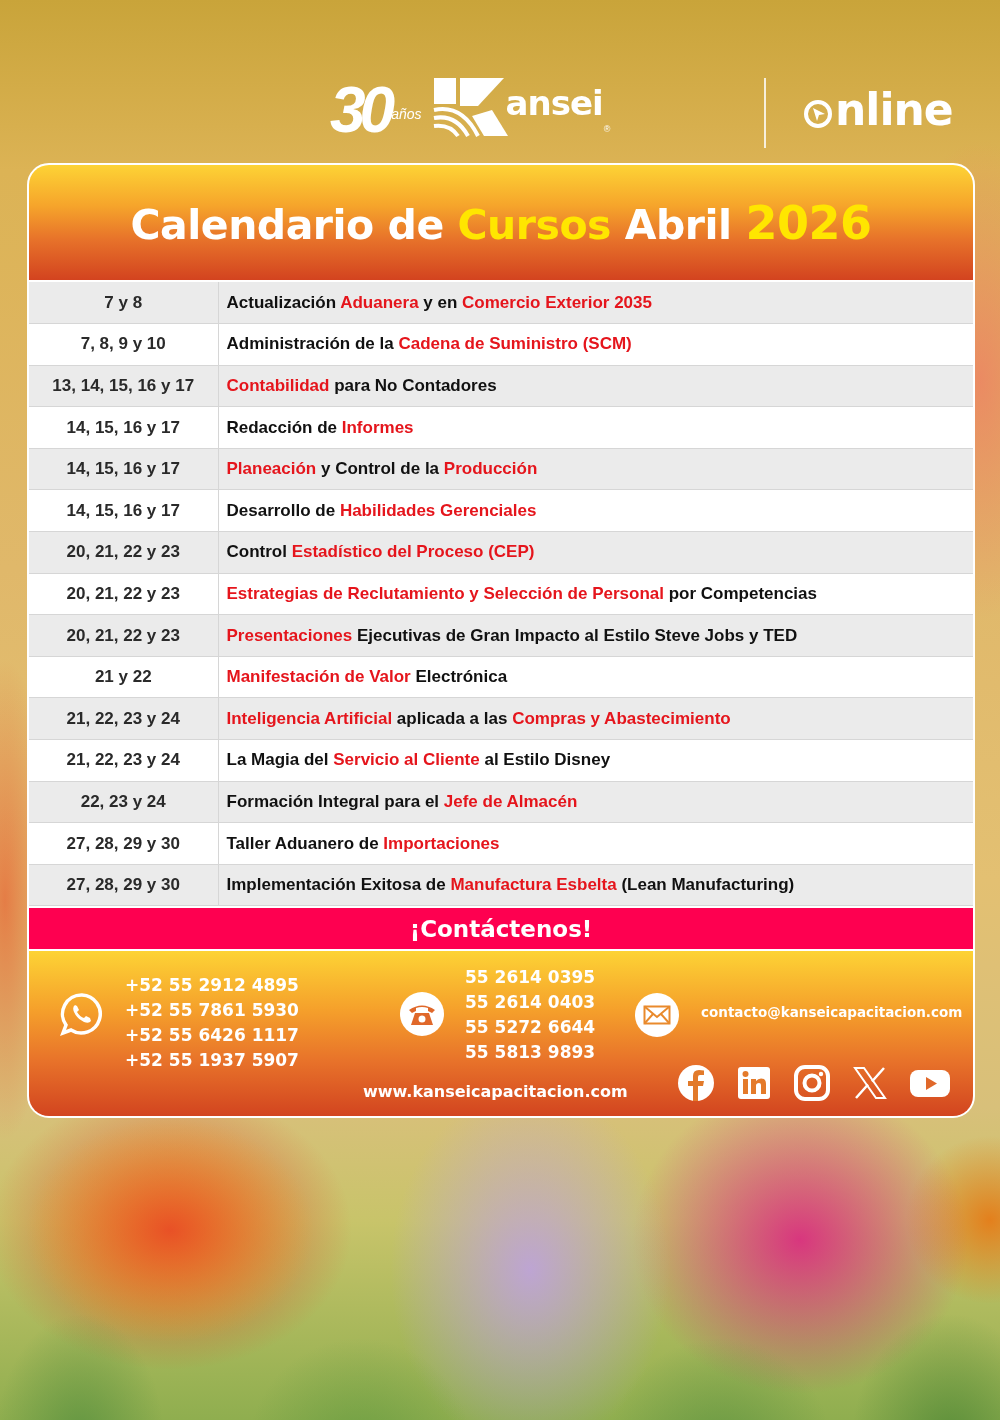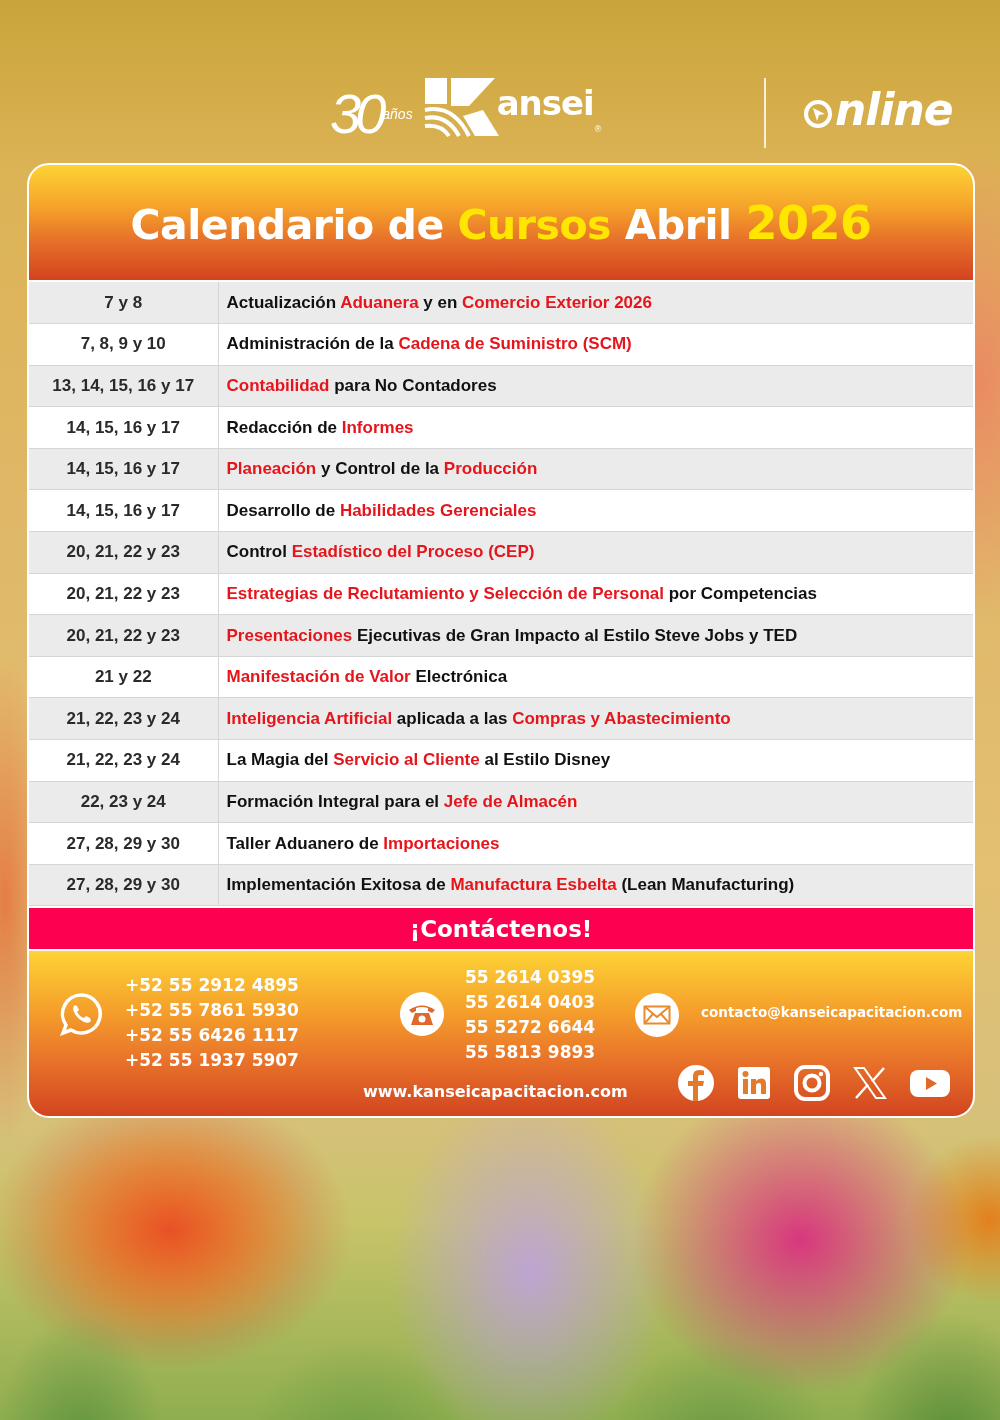--- a/index.html
+++ b/index.html
@@ -21,27 +21,27 @@
     position: absolute; left: 0; right: 0; bottom: 0; height: 200px;
     background:
       radial-gradient(ellipse 120px 180px at 80px 220px, rgba(80,140,60,0.7), rgba(80,140,60,0) 70%),
       radial-gradient(ellipse 160px 160px at 360px 230px, rgba(90,150,60,0.6), rgba(90,150,60,0) 70%),
       radial-gradient(ellipse 160px 160px at 720px 230px, rgba(80,140,60,0.6), rgba(80,140,60,0) 70%),
       radial-gradient(ellipse 140px 180px at 950px 220px, rgba(70,130,50,0.7), rgba(70,130,50,0) 70%);
   }
 
   
   .brand { position: absolute; top: 62px; left: 330px; height: 80px; display: flex; align-items: flex-end; color: #fff; }
-  .brand .thirty { font-family: "Liberation Sans", sans-serif; font-weight: 400; font-size: 56px; letter-spacing: -6px; font-style: italic; line-height: 1; }
+  .brand .thirty { font-family: "Liberation Sans", sans-serif; font-weight: 700; font-size: 64px; letter-spacing: -6px; font-style: italic; line-height: 1; }
   .brand .anos { font-size: 14px; font-style: italic; margin-left: 2px; margin-bottom: 20px; }
   .brand .k-mark { width: 78px; height: 62px; margin-left: 10px; margin-bottom: 4px; }
   .brand .kansei { font-family: "DejaVu Sans", sans-serif; font-weight: 700; font-size: 34px; line-height: 1; margin-bottom: 22px; margin-left: -4px; letter-spacing: -1px; }
   .brand .reg { font-size: 9px; margin-bottom: 8px; margin-left: 1px; }
   .divider-v { position: absolute; left: 764px; top: 78px; width: 2px; height: 70px; background: rgba(255,255,255,0.8); }
-  .online { position: absolute; left: 803px; top: 88px; display: flex; align-items: center; color: #fff; font-style: italic; }
+  .online { position: absolute; left: 803px; top: 88px; display: flex; align-items: center; color: #fff; }
   .online .globe { width: 30px; height: 30px; margin-right: 2px; margin-top: 8px; }
   .online .word { font-family: "DejaVu Sans", sans-serif; font-weight: 700; font-size: 44px; line-height: 1; letter-spacing: -1px; }
 
   
   .card {
     position: absolute; left: 27px; top: 163px; width: 948px; height: 955px;
     border: 2px solid #fff; border-radius: 22px; overflow: hidden;
     background: #fff;
   }
   .card-header {
@@ -118,21 +118,21 @@
   <div class="card-header">
     <h1 class="card-title">
       <span>Calendario de </span><span class="hl">Cursos</span><span> Abril </span><span class="year">2026</span>
     </h1>
   </div>
 
   <table class="courses">
     <tbody id="course-rows">
         <tr>
           <td class="date">7 y 8</td>
-          <td class="course"><span>Actualización </span><span class="r">Aduanera</span><span> y en </span><span class="r">Comercio Exterior 2026</span></td>
+          <td class="course"><span>Actualización </span><span class="r">Aduanera</span><span> y en </span><span class="r">Comercio Exterior 2035</span></td>
         </tr>
         <tr>
           <td class="date">7, 8, 9 y 10</td>
           <td class="course"><span>Administración de la </span><span class="r">Cadena de Suministro (SCM)</span></td>
         </tr>
         <tr>
           <td class="date">13, 14, 15, 16 y 17</td>
           <td class="course"><span class="r">Contabilidad</span><span> para No Contadores</span></td>
         </tr>
         <tr>

